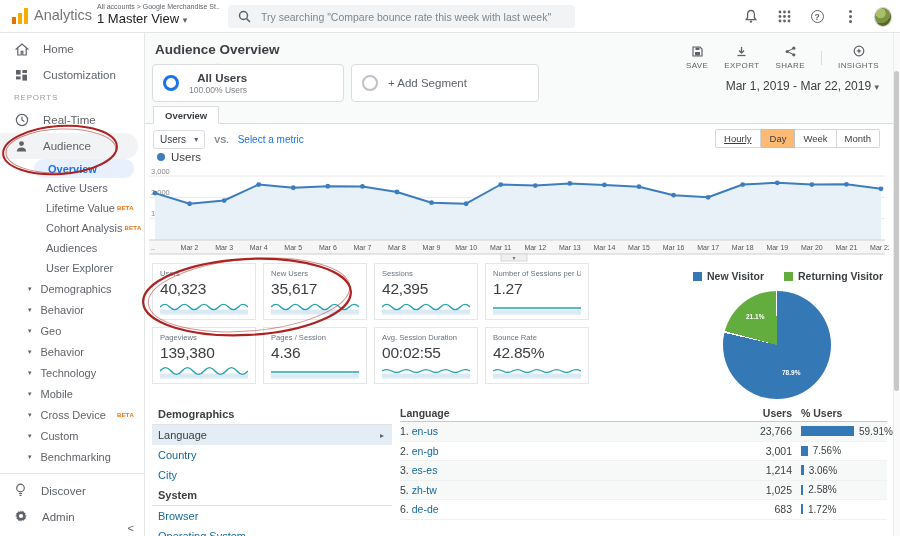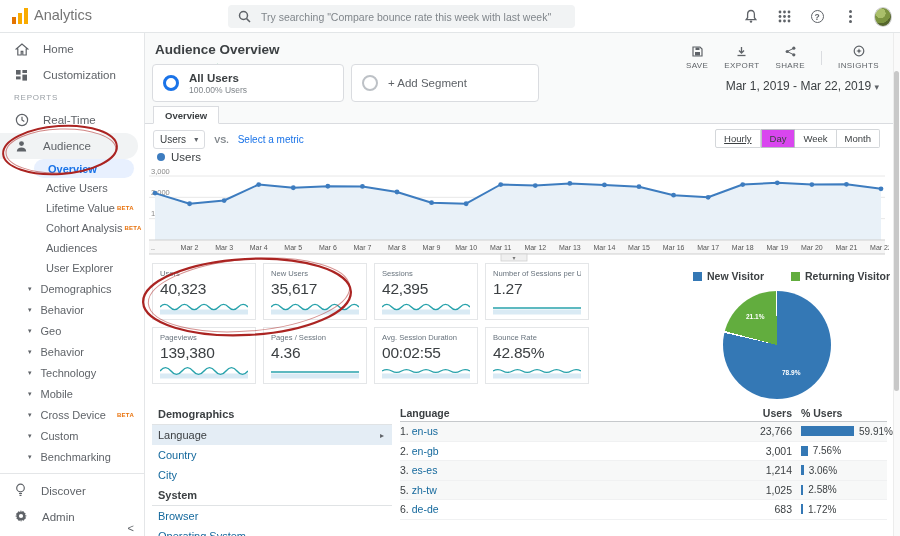--- a/index.html
+++ b/index.html
@@ -46,55 +46,55 @@
   .sb-collapse { position:absolute; bottom:2px; right:10px; color:#5f6368; font-size:11px; cursor:pointer; }
 
   
   #main { position:absolute; left:145px; top:33px; width:748px; height:503px; background:#fff; overflow:hidden; }
   .top-strip { position:absolute; left:0; top:0; width:748px; height:90px; background:#f9fafa; }
   .title-row { position:absolute; left:10px; top:9px; display:flex; align-items:center; gap:6px;flex-direction:column; }
   .page-title { font-size:13.5px; font-weight:bold; color:#3c4043; }
   .actions { position:absolute; right:14px; top:12px; display:flex; align-items:center; gap:16px; }
   .action { display:flex; align-items:center; gap:4px; color:#5f6368; font-size:8px; letter-spacing:.4px; cursor:pointer;flex-direction:column; }
   .action-divider { width:1px; height:14px; background:#dadce0; }
-  .seg-card { position:absolute; top:31px; height:38px; background:#fff; border:1px solid #dadce0; border-radius:4px; display:flex; align-items:center; padding:0 10px; gap:10px; cursor:pointer; }
+  .seg-card { position:absolute; top:31px; height:38px; background:#fff; border:1px solid #dadce0; border-radius:4px; display:flex; align-items:center; padding:0 10px; gap:10px; cursor:pointer;text-align:right; }
   .seg1 { left:7px; width:192px; }
   .seg2 { left:206px; width:188px; }
   .ring-blue { width:16px; height:16px; border-radius:50%; border:3px solid #1a73e8; }
   .ring-gray { width:16px; height:16px; border-radius:50%; border:2px solid #bdc1c6; }
   .seg-name { font-size:11.5px; font-weight:bold; color:#3c4043; }
   .seg-sub { font-size:8.5px; color:#80868b; margin-top:1px; }
   .seg-add { font-size:11.5px; color:#5f6368; }
   .date-range { position:absolute; right:14px; top:46px; font-size:12px; color:#3c4043; cursor:pointer; }
   .date-range .caret { color:#5f6368; font-size:9px; }
   .tab { position:absolute; left:8px; top:73px; height:18px; background:#fff; border:1px solid #dadce0; border-bottom:1px solid #fff; z-index:2; padding:0 11px; font-size:9.5px; font-weight:bold; color:#3c4043; display:flex; align-items:center; }
   .tabline { position:absolute; left:0; top:90px; width:748px; border-top:1px solid #dadce0; }
   .controls { position:absolute; left:8px; top:97px; display:flex; align-items:center; gap:9px; }
   .metric-select { border:1px solid #dadce0; border-radius:3px; background:#fff; font-size:10px; color:#3c4043; padding:3px 6px; display:flex; gap:8px; align-items:center; cursor:pointer; }
   .metric-select .caret { font-size:8px; color:#5f6368; }
   .vs { font-size:9px; color:#80868b; font-weight:bold; }
   .link { color:#1a73e8; font-size:10px; cursor:pointer; }
   .gran { position:absolute; right:13px; top:96px; display:flex; }
   .gran button { font-family:inherit; font-size:9.5px; color:#3c4043; background:#fff; border:1px solid #d4d7da; border-left:none; padding:3px 8px; cursor:pointer; }
   .gran button:first-child { border-left:1px solid #d4d7da; border-radius:2px 0 0 2px;text-decoration:underline; }
   .gran button:last-child { border-radius:0 2px 2px 0; }
-  .gran button.active { background:#d946ef; border-color:#bdc1c6; border-left:1px solid #bdc1c6; }
+  .gran button.active { background:#fdba74; border-color:#bdc1c6; border-left:1px solid #bdc1c6; }
   .chart-legend { position:absolute; left:12px; top:118px; display:flex; align-items:center; gap:6px; font-size:11.5px; color:#3c4043; }
   .dot-blue { width:8px; height:8px; border-radius:50%; background:#3d7cbf; }
   #linechart { position:absolute; left:2px; top:131px; }
 
   
   #cards { position:absolute; left:7px; top:230px; width:452px; display:flex; flex-wrap:wrap; }
   .card { width:104px; height:57px; background:#fff; border:1px solid #e4e6e8; margin:0 7px 7px 0; padding:5px 7px 0; position:relative; cursor:pointer; }
   .card .lbl { font-size:7.6px; color:#68737d; white-space:nowrap; overflow:hidden; }
   .card .val { font-size:15.5px; color:#3c4043; margin-top:2px; letter-spacing:-.2px; }
   .card svg { position:absolute; left:7px; bottom:4px; }
 
   
-  .pie-legend { position:absolute; left:548px; top:237px; display:flex; gap:27px; align-items:flex-start; }
+  .pie-legend { position:absolute; left:548px; top:237px; display:flex; gap:20px; align-items:flex-start; }
   .pl-item { display:flex; align-items:center; gap:5px; font-size:10.5px; color:#3c4043; font-weight:bold; }
   .pl-sq { width:9px; height:9px; }
   #pie { position:absolute; left:578px; top:258px; width:108px; height:108px; border-radius:50%; }
   .pie-label { position:absolute; color:#fff; font-size:6.5px; font-weight:bold; }
 
   
   #demo-nav { position:absolute; left:7px; top:371px; width:240px; }
   .dn-header { font-size:11px; font-weight:bold; color:#3c4043; padding:4px 2px 4px 6px; border-bottom:1px solid #e0e3e5; }
   .dn-item { height:20px; display:flex; align-items:center; font-size:11px; color:#15699d; padding-left:6px; cursor:pointer; position:relative; }
   .dn-item.selected { background:#e4edf5; color:#3c4043; }
@@ -124,20 +124,31 @@
 
 <div id="app">
 
   <div id="topbar">
     <div class="logo">
         <i class="b1"></i>
         <i class="b2"></i>
         <i class="b3"></i>
       </div>
     <div class="logo-text">Analytics</div>
+    <div class="acct">
+      <div class="crumb">
+        <span>All accounts</span>
+        <span>&gt;</span>
+        <span>Google Merchandise St..</span>
+      </div>
+      <div class="view">
+        <span>1 Master View</span>
+        <span class="caret">▾</span>
+      </div>
+    </div>
     <div class="searchbox">
       <svg width="13" height="13" viewBox="0 0 13 13">
         <circle cx="5.5" cy="5.5" r="4" fill="none" stroke="#5f6368" stroke-width="1.5"></circle>
         <line x1="8.6" y1="8.6" x2="12" y2="12" stroke="#5f6368" stroke-width="1.5"></line>
       </svg>
       <input type="text" placeholder="Try searching &quot;Compare bounce rate this week with last week&quot;" style="">
     </div>
     <div class="tb-icons">
       <div class="tb-ic">
         <svg width="14" height="15" viewBox="0 0 14 15">

